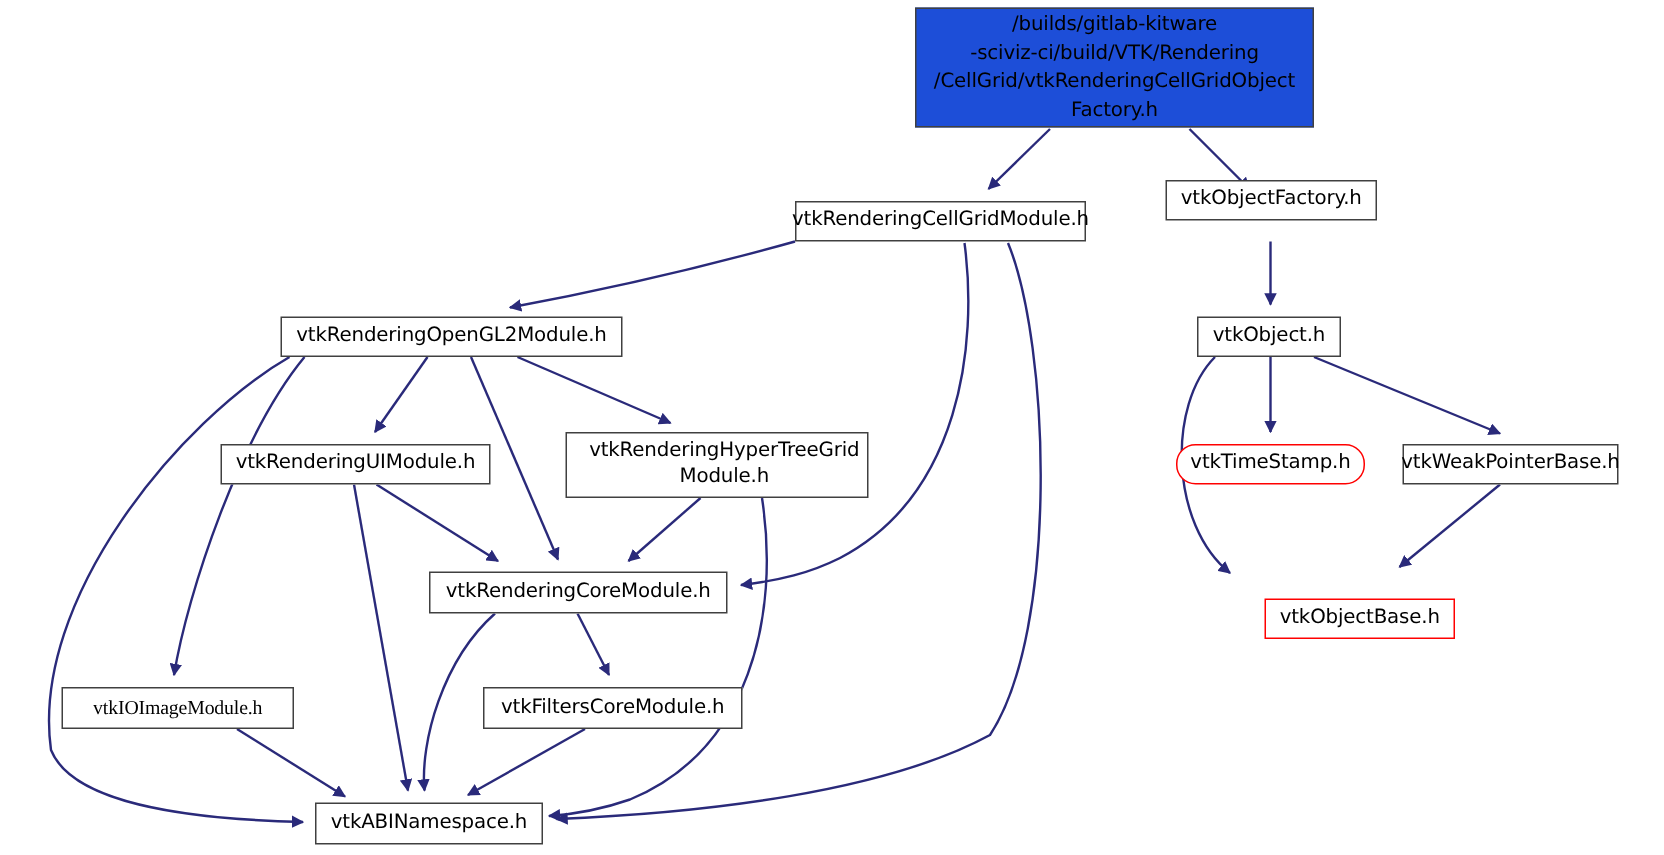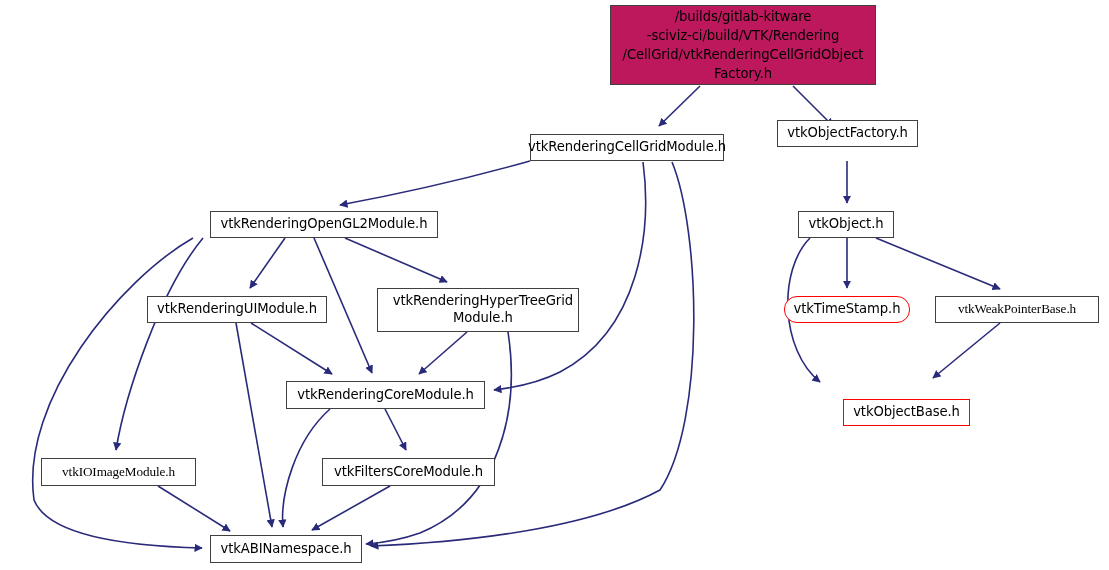--- a/index.html
+++ b/index.html
@@ -35,21 +35,21 @@
     background: #ffffff;
     border: 1px solid #404040;
     color: #000000;
     font-size: 13.2px;
     line-height: 1.28;
     white-space: pre-line;
     letter-spacing: -0.1px;
     z-index: 3;
   }
   .node.root {
-    background: #be185d;
+    background: #1d4ed8;
     border: 1px solid #404040;
     font-size: 13.2px;
     text-align: center;
     line-height: 1.45;
   }
   .node.red {
     border: 1px solid #ff0000;
   }
   .node-label {
     display: block;
@@ -126,42 +126,42 @@
   </div>
 
   <div class="node" style="left:530px; top:134px; width:194px; height:27px;">
     <span class="node-label">vtkRenderingCellGridModule.h</span>
   </div>
 
   <div class="node" style="left:777px; top:120px; width:141px; height:27px;">
     <span class="node-label">vtkObjectFactory.h</span>
   </div>
 
-  <div class="node" style="left:187px; top:211px; width:228px; height:27px;margin-left:23px;">
+  <div class="node" style="left:187px; top:211px; width:228px; height:27px;">
     <span class="node-label">vtkRenderingOpenGL2Module.h</span>
   </div>
 
   <div class="node" style="left:798px; top:211px; width:96px; height:27px;">
     <span class="node-label">vtkObject.h</span>
   </div>
 
   <div class="node" style="left:147px; top:296px; width:180px; height:27px;">
     <span class="node-label">vtkRenderingUIModule.h</span>
   </div>
 
   <div class="node" style="left:377px; top:288px; width:202px; height:44px;justify-content:flex-end;">
     <span class="node-label">vtkRenderingHyperTreeGrid
 Module.h</span>
   </div>
 
   <div class="node red" style="left:784px; top:296px; width:126px; height:27px;border-radius:13px;">
     <span class="node-label">vtkTimeStamp.h</span>
   </div>
 
-  <div class="node" style="left:935px; top:296px; width:164px; height:27px;font-family:Liberation Serif, serif;">
+  <div class="node" style="left:935px; top:296px; width:144px; height:27px;">
     <span class="node-label">vtkWeakPointerBase.h</span>
   </div>
 
   <div class="node" style="left:286px; top:381px; width:199px; height:28px;">
     <span class="node-label">vtkRenderingCoreModule.h</span>
   </div>
 
   <div class="node red" style="left:843px; top:399px; width:127px; height:27px;">
     <span class="node-label">vtkObjectBase.h</span>
   </div>

